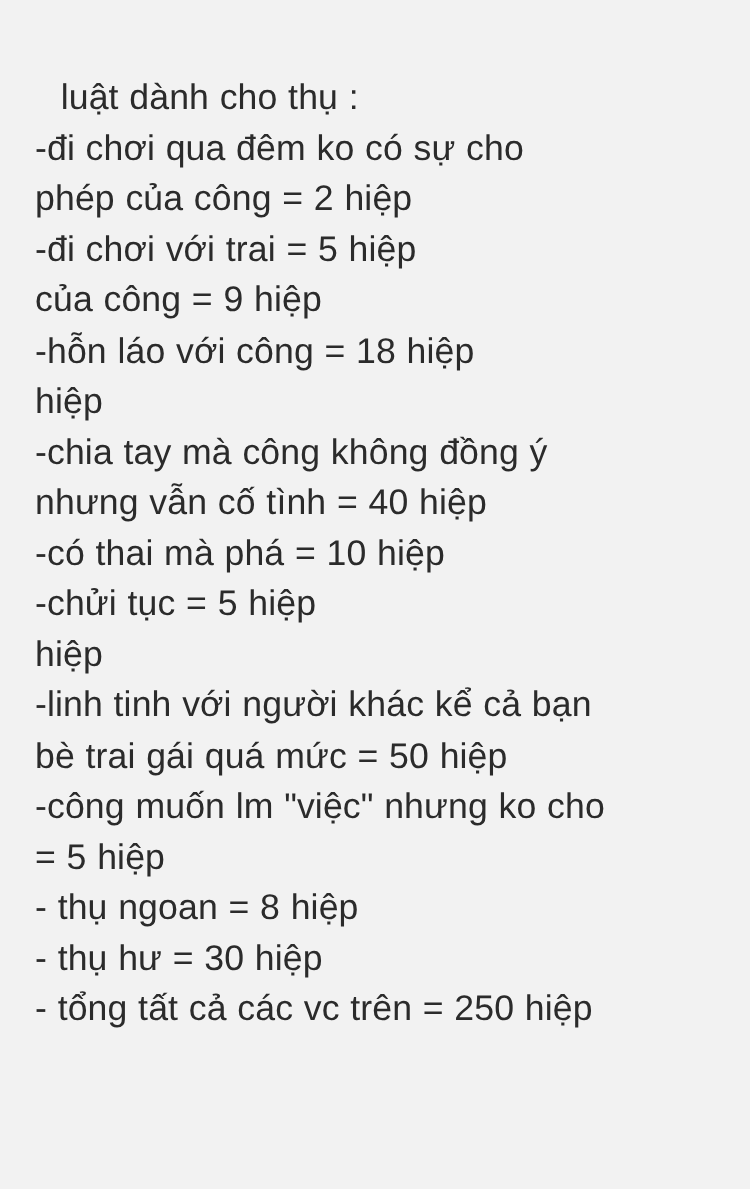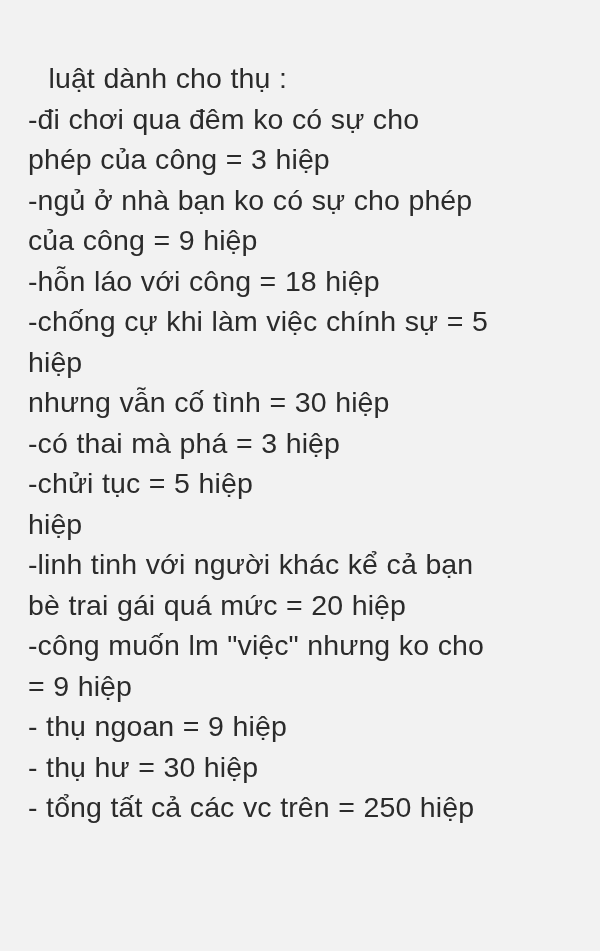--- a/index.html
+++ b/index.html
@@ -37,31 +37,31 @@
     padding-left: 12px;
   }
 </style>
 </head>
 <body>
 
 <div class="page">
   <div class="text-block">
     <span class="line title"> luật dành cho thụ :</span>
     <span class="line">-đi chơi qua đêm ko có sự cho</span>
-    <span class="line">phép của công = 3 hiệp</span>
-    <span class="line">-ngủ ở nhà bạn ko có sự cho phép</span>
+    <span class="line">phép của công = 2 hiệp</span>
+    <span class="line">-đi chơi với trai = 5 hiệp</span>
     <span class="line">của công = 9 hiệp</span>
     <span class="line">-hỗn láo với công = 18 hiệp</span>
-    <span class="line">-chống cự khi làm việc chính sự = 5</span>
     <span class="line">hiệp</span>
-    <span class="line">nhưng vẫn cố tình = 30 hiệp</span>
-    <span class="line">-có thai mà phá = 3 hiệp</span>
+    <span class="line">-chia tay mà công không đồng ý</span>
+    <span class="line">nhưng vẫn cố tình = 40 hiệp</span>
+    <span class="line">-có thai mà phá = 10 hiệp</span>
     <span class="line">-chửi tục = 5 hiệp</span>
     <span class="line">hiệp</span>
     <span class="line">-linh tinh với người khác kể cả bạn</span>
-    <span class="line">bè trai gái quá mức = 20 hiệp</span>
+    <span class="line">bè trai gái quá mức = 50 hiệp</span>
     <span class="line">-công muốn lm "việc" nhưng ko cho</span>
-    <span class="line">= 9 hiệp</span>
-    <span class="line">- thụ ngoan = 9 hiệp</span>
+    <span class="line">= 5 hiệp</span>
+    <span class="line">- thụ ngoan = 8 hiệp</span>
     <span class="line">- thụ hư = 30 hiệp</span>
     <span class="line">- tổng tất cả các vc trên = 250 hiệp</span>
   </div>
 </div>
 
 </body></html>

